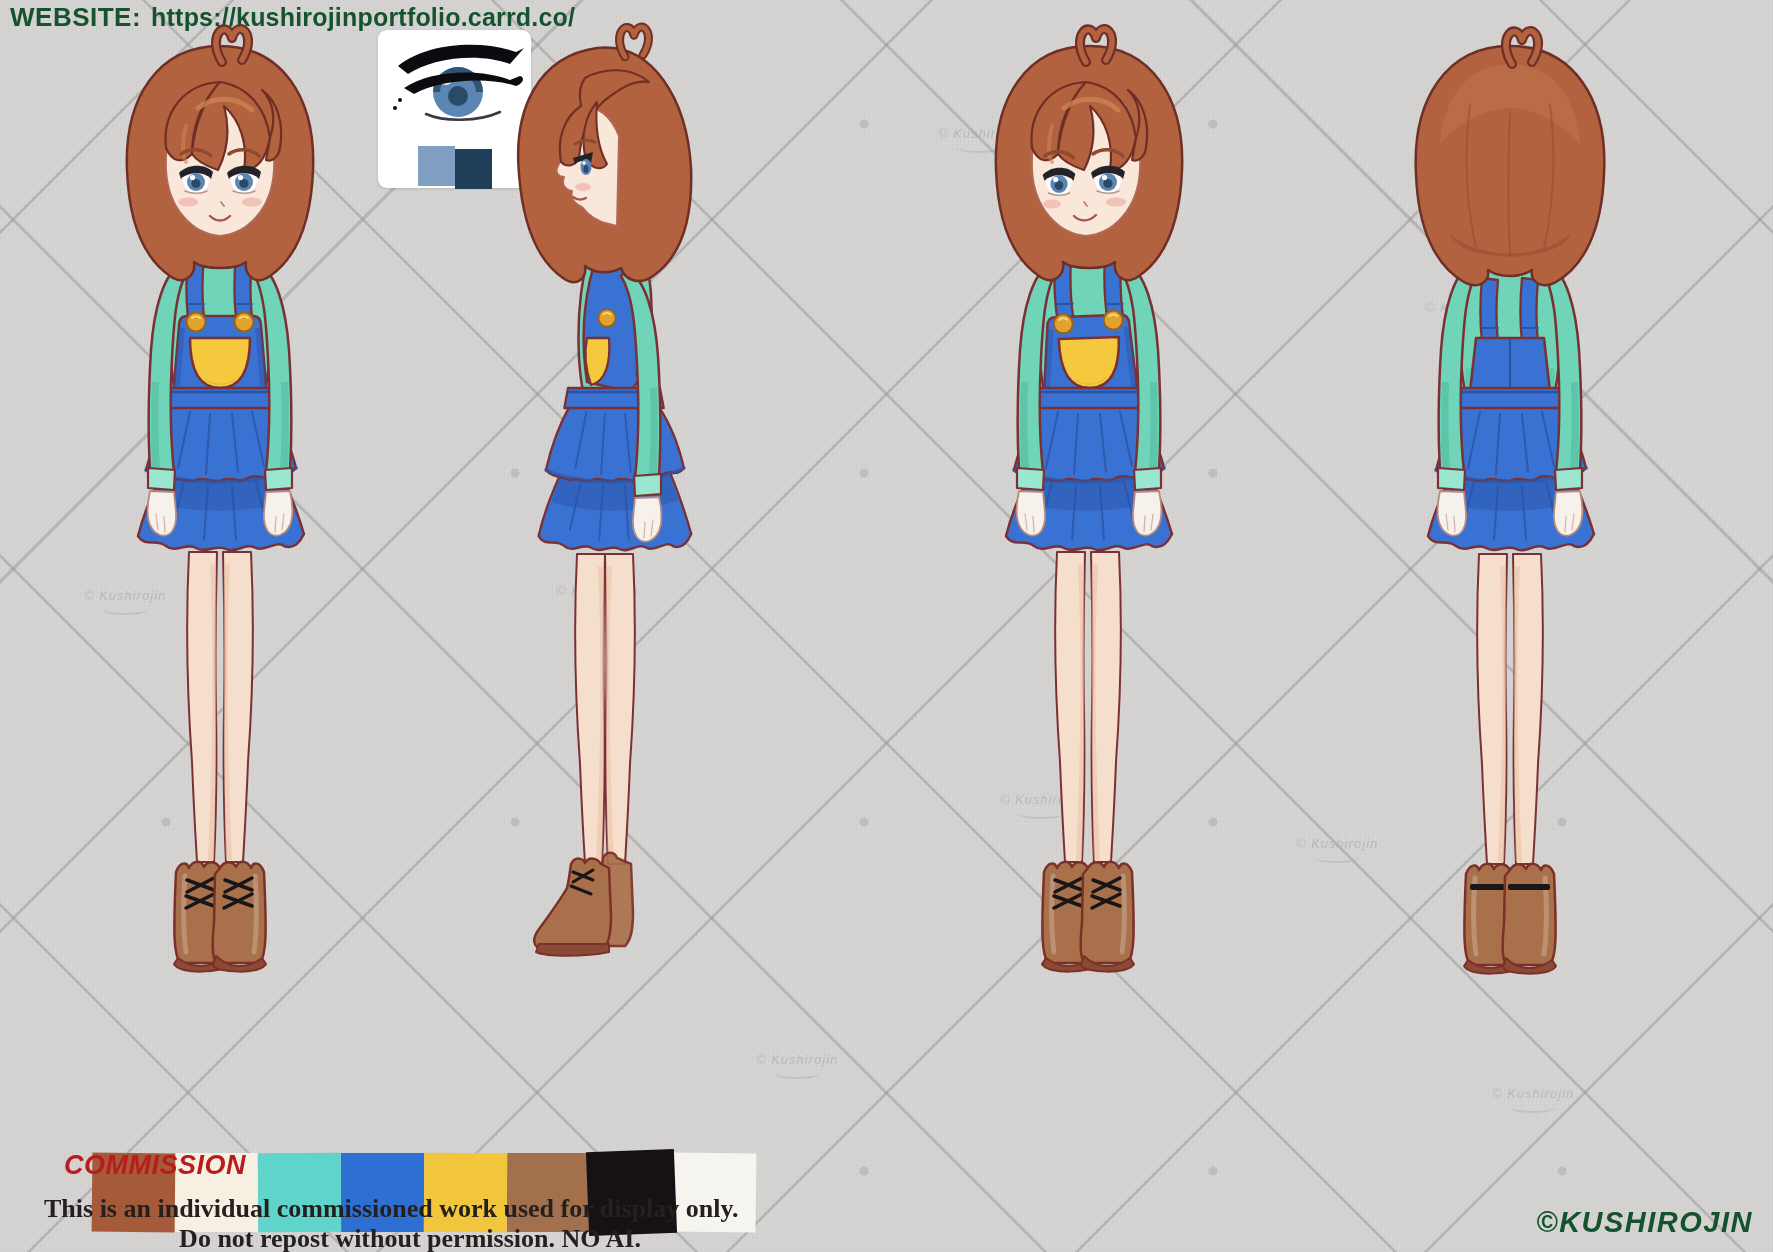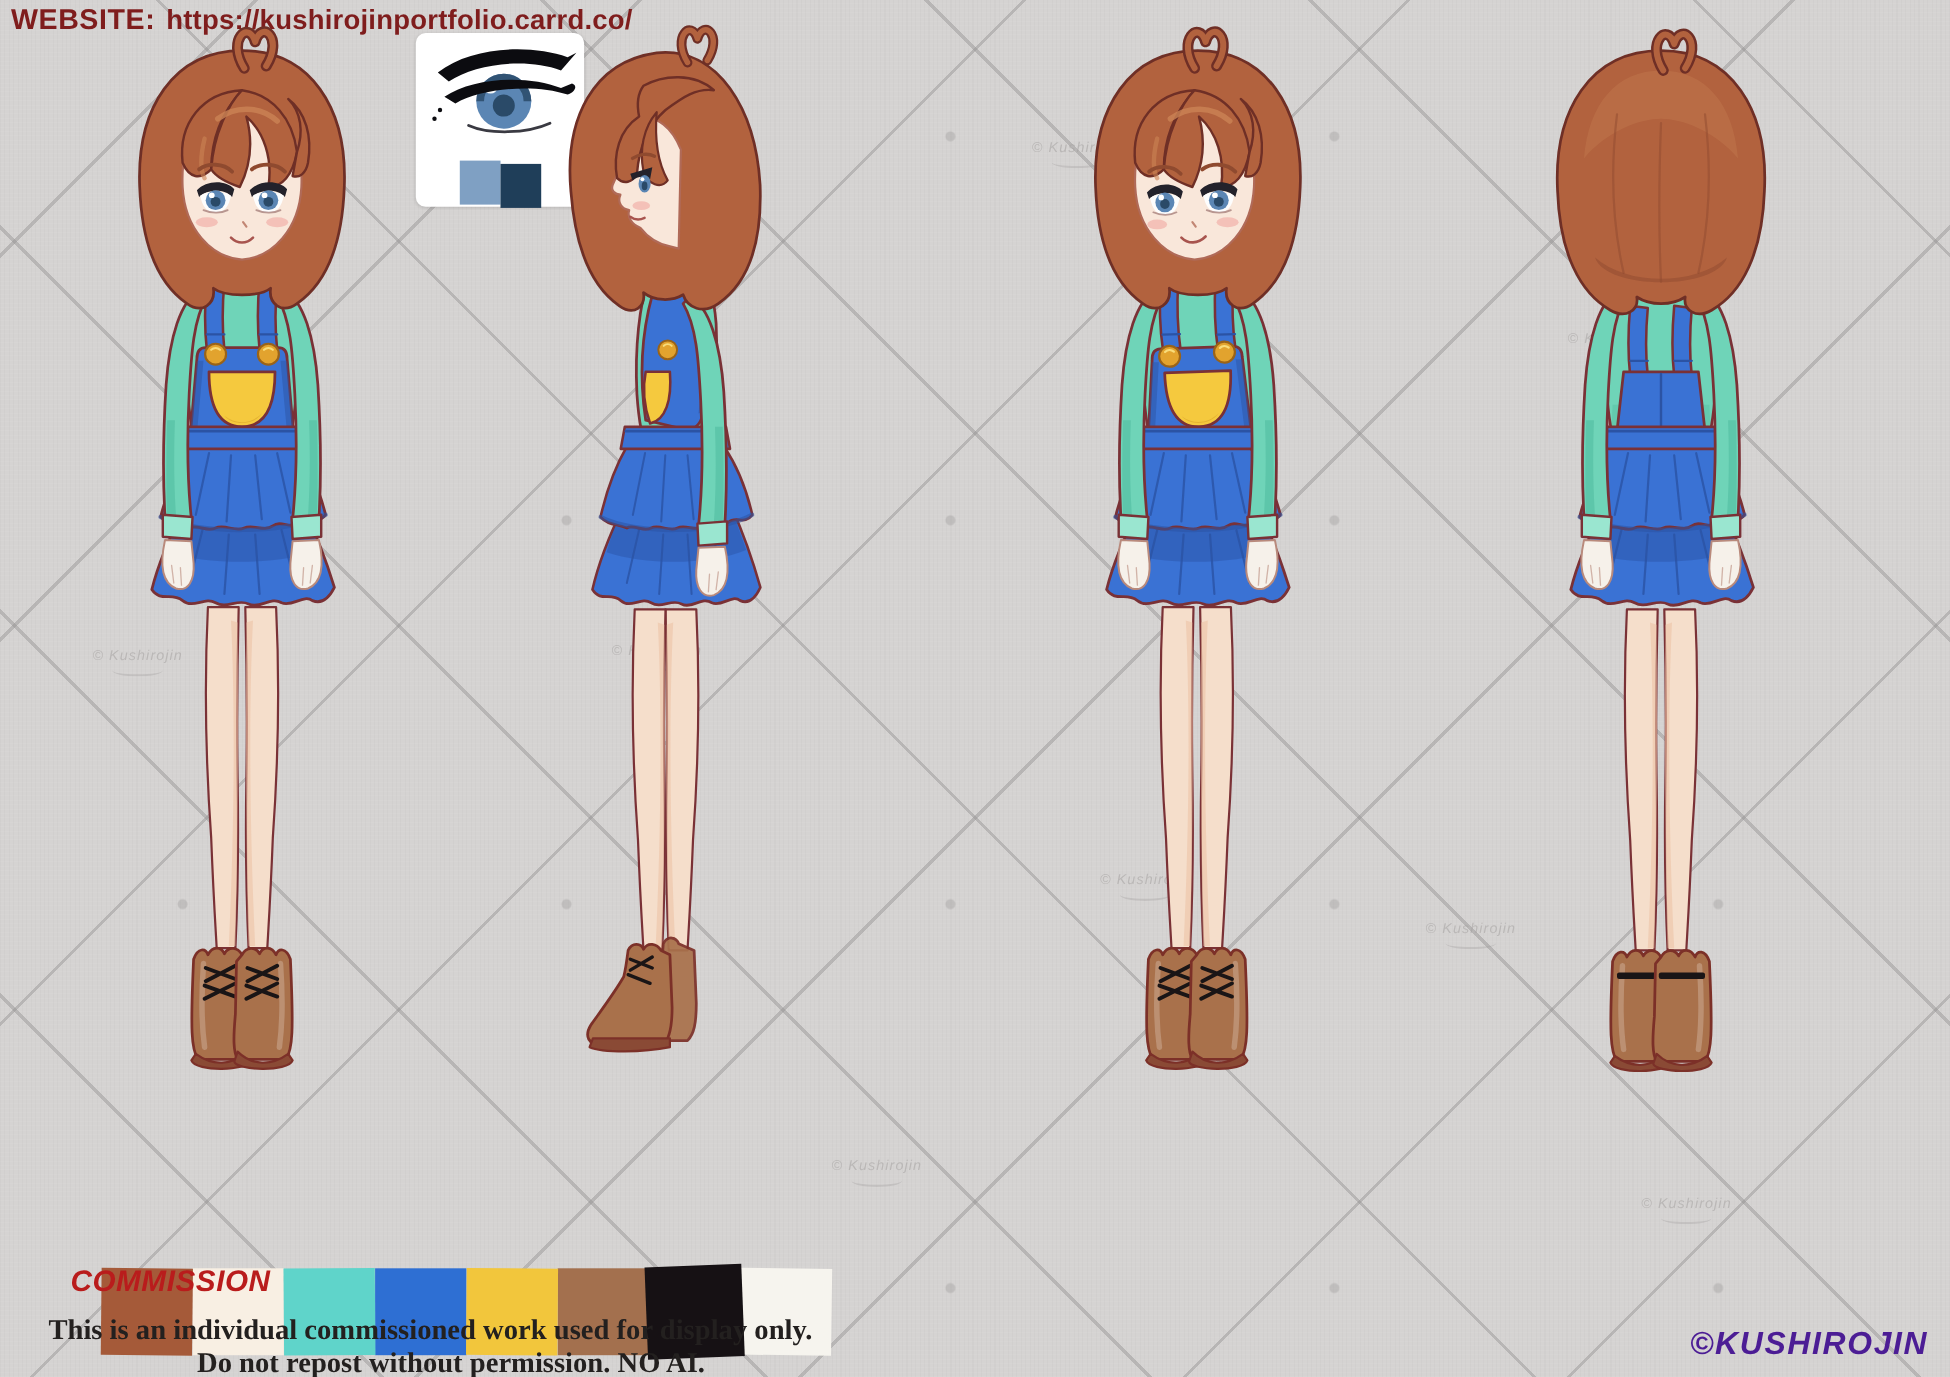--- a/index.html
+++ b/index.html
@@ -11,21 +11,21 @@
       repeating-linear-gradient(-45deg, transparent 0 244px, rgba(148,146,146,.45) 244px 247px),
       repeating-linear-gradient(0deg, rgba(255,255,255,.05) 0 1px, transparent 1px 4px),
       repeating-linear-gradient(90deg, rgba(0,0,0,.018) 0 1px, transparent 1px 4px);}
   .grid-dots{position:absolute;inset:0;pointer-events:none;opacity:.55;
     background-image:radial-gradient(circle 5px at 6px 6px, rgba(142,140,140,.55) 4px, transparent 5px);
     background-size:349px 349px;background-position:160px 118px;}
   .watermark{position:absolute;color:#a5a2a1;opacity:.55;font-size:13px;font-style:italic;
     letter-spacing:1px;pointer-events:none;}
   .watermark::after{content:"";display:block;width:46px;height:9px;margin:1px auto 0;
     border-bottom:2px solid rgba(160,157,156,.6);border-radius:50%;}
-  .site-header{position:absolute;left:10px;top:2px;color:#7f1d1d;white-space:nowrap;}
+  .site-header{position:absolute;left:10px;top:2px;color:#14532d;white-space:nowrap;}
   .site-header .lbl{font-size:26px;font-weight:900;letter-spacing:.5px;}
   .site-header .url{font-size:25px;font-weight:700;margin-left:10px;letter-spacing:.2px;}
   .eye-card{position:absolute;left:378px;top:30px;width:153px;height:158px;background:#fff;
     border-radius:9px;box-shadow:0 1px 3px rgba(0,0,0,.12);}
   .eye-card svg{position:absolute;left:0;top:4px;}
   .eye-swatches{position:absolute;left:40px;top:116px;display:flex;}
   .eye-swatch{width:37px;height:40px;}
   .eye-swatch:nth-child(2){transform:translateY(3px);}
   .figure{position:absolute;top:16px;width:340px;height:960px;}
   .fig-front{left:50px;} .fig-side{left:435px;} .fig-three-quarter{left:920px;} .fig-back{left:1340px;}
@@ -38,21 +38,21 @@
   .swatch:nth-child(3){transform:rotate(-.4deg);}
   .swatch:nth-child(5){transform:rotate(.5deg);}
   .swatch:nth-child(7){position:relative;z-index:3;transform:rotate(-2.2deg) scale(1.06);}
   .swatch:nth-child(8){transform:rotate(.8deg);}
   .commission-line1{position:absolute;left:44px;top:1194px;z-index:2;
     font-family:"Liberation Serif",serif;font-weight:700;font-size:26px;color:#23201f;white-space:nowrap;}
   .commission-line1 .tail{position:relative;z-index:-1;}
   .commission-line2{position:absolute;left:120px;top:1224px;width:580px;text-align:center;z-index:2;
     font-family:"Liberation Serif",serif;font-weight:700;font-size:26px;color:#23201f;}
   .credit{position:absolute;right:20px;top:1206px;font-size:29px;font-weight:800;font-style:italic;
-    color:#4c1d95;letter-spacing:1.5px;}
+    color:#14532d;letter-spacing:1.5px;}
 </style>
 </head>
 <body>
 
 <div class="canvas">
   <div class="grid-lines"></div>
   <div class="grid-dots"></div>
 
   <span class="watermark" style="left:200px;top:298px">© Kushirojin</span>
   <span class="watermark" style="left:84px;top:588px">© Kushirojin</span>

